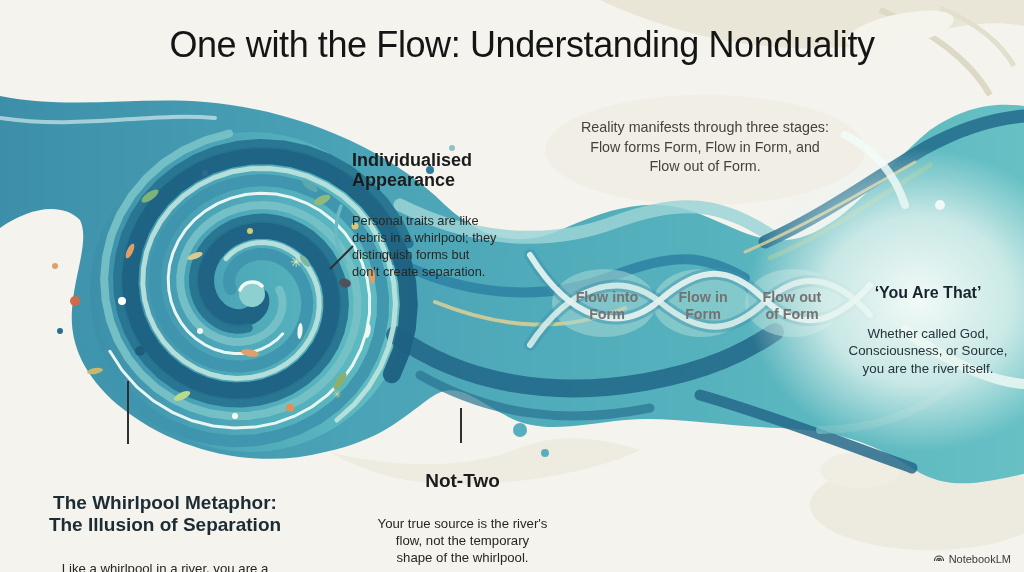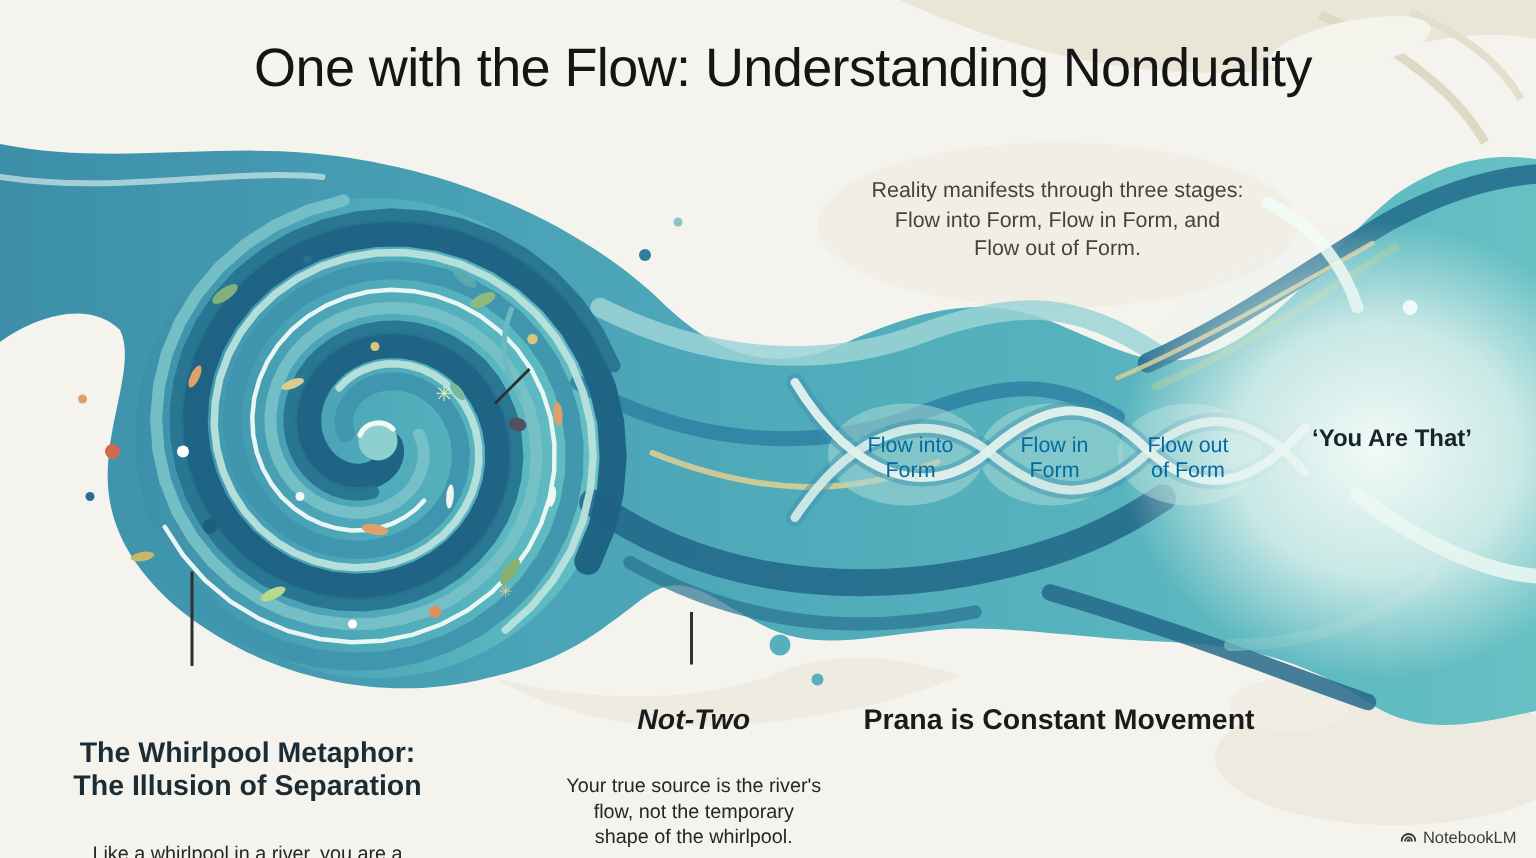--- a/index.html
+++ b/index.html
@@ -21,36 +21,36 @@
   .h  { font-weight:700; color:#1b1b1b; }
   .b  { color:#272722; margin-top:5px; }
 
   .ind { left:352px; top:132px; width:178px; }
   .ind .h { font-size:18px; line-height:1.12; }
   .ind .b { font-size:12.8px; line-height:1.32; }
 
   .stages { left:558px; top:118px; width:294px; font-size:14.3px;
             line-height:1.38; color:#45443b; }
 
-  .flow-label { font-size:14.3px; font-weight:400; color:#0369a1;
+  .flow-label { font-size:14.3px; font-weight:700; color:#737373;
                 line-height:1.22; }
   .fl0 { left:565px; top:289px; width:84px; }
   .fl1 { left:661px; top:289px; width:84px; }
   .fl2 { left:749px; top:289px; width:86px; }
 
   .yat { left:832px; top:266px; width:192px; }
   .yat .h { font-size:16px; color:#17242b; }
   .yat .b { font-size:13.3px; line-height:1.3; color:#25333a; }
 
   .wm  { left:34px;  top:446px; width:262px; }
   .wm .h { font-size:19px; line-height:1.18; color:#1d2b33;margin-top:28px; }
   .wm .b { font-size:13.2px; line-height:1.3; }
 
   .nt  { left:360px; top:452px; width:205px; }
-  .nt .h { font-size:19px;font-style:italic; }
+  .nt .h { font-size:19px; }
   .nt .b { font-size:13.2px; line-height:1.3; }
 
   .pr  { left:566px; top:452px; width:280px; }
   .pr .h { font-size:19px; }
   .pr .b { font-size:13.2px; line-height:1.3; }
 
   .watermark {
     position:absolute; right:13px; bottom:7px;
     display:flex; align-items:center; gap:4px;
     font-size:11px; color:#3a3a3a; white-space:nowrap;
@@ -181,53 +181,63 @@
 
     <g stroke="#2f2f2f" stroke-width="2">
       <line x1="330" y1="269" x2="353" y2="246"></line>
       <line x1="128" y1="381" x2="128" y2="444"></line>
       <line x1="461" y1="408" x2="461" y2="443"></line>
     </g>
   </svg>
 
   <div class="abs title">One with the Flow: Understanding Nonduality</div>
 
+  <div class="abs ind">
+    <div class="h">Individualised
+Appearance</div>
+    <div class="b">Personal traits are like
+debris in a whirlpool; they
+distinguish forms but
+don't create separation.</div>
+  </div>
 
   <div class="abs stages center">Reality manifests through three stages:
-Flow into Form, Flow in Form, and
+Flow forms Form, Flow in Form, and
 Flow out of Form.</div>
 
   <div class="abs flow-label fl0 center">Flow into
 Form</div>
   <div class="abs flow-label fl1 center">Flow in
 Form</div>
   <div class="abs flow-label fl2 center">Flow out
 of Form</div>
 
   <div class="abs yat center">
     <div class="h">‘You Are That’</div>
+    <div class="b">Whether called God,
+Consciousness, or Source,
+you are the river itself.</div>
   </div>
 
   <div class="abs wm center">
     <div class="h">The Whirlpool Metaphor:
 The Illusion of Separation</div>
     <div class="b">Like a whirlpool in a river, you are a
 localised form inseparable from the
 flow.</div>
   </div>
 
   <div class="abs nt center">
     <div class="h">Not-Two</div>
     <div class="b">Your true source is the river's
 flow, not the temporary
 shape of the whirlpool.</div>
   </div>
 
   <div class="abs pr center">
-    <div class="h">Prana is Constant Movement</div>
   </div>
 
   <div class="watermark">
     <svg width="12" height="12" viewBox="0 0 24 24">
       <g fill="none" stroke="#3a3a3a" stroke-width="2.4" stroke-linecap="round">
         <path d="M3,15 a9,9 0 0 1 18,0"></path>
         <path d="M7.5,15 a4.5,4.5 0 0 1 9,0"></path>
         <path d="M11,15 a1.2,1.2 0 0 1 2.4,0"></path>
       </g>
     </svg>

